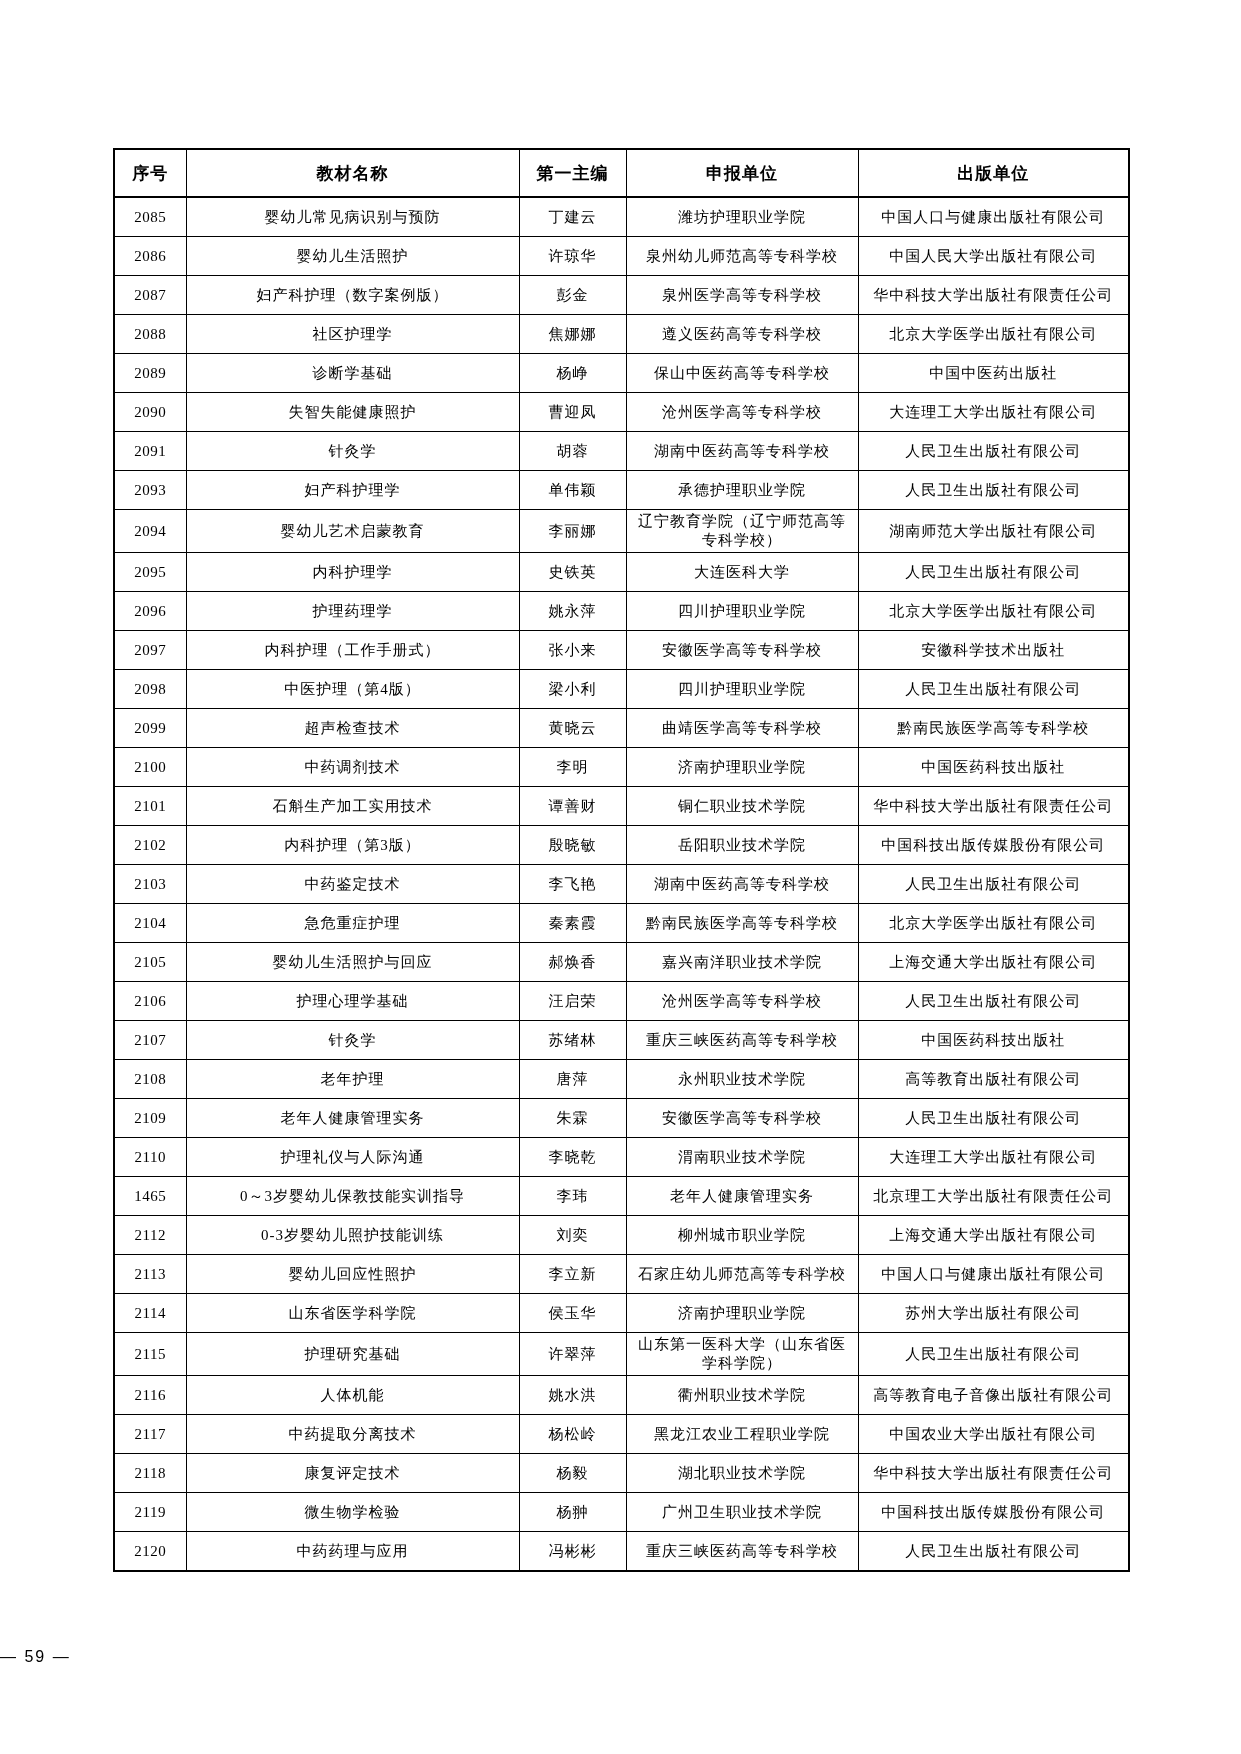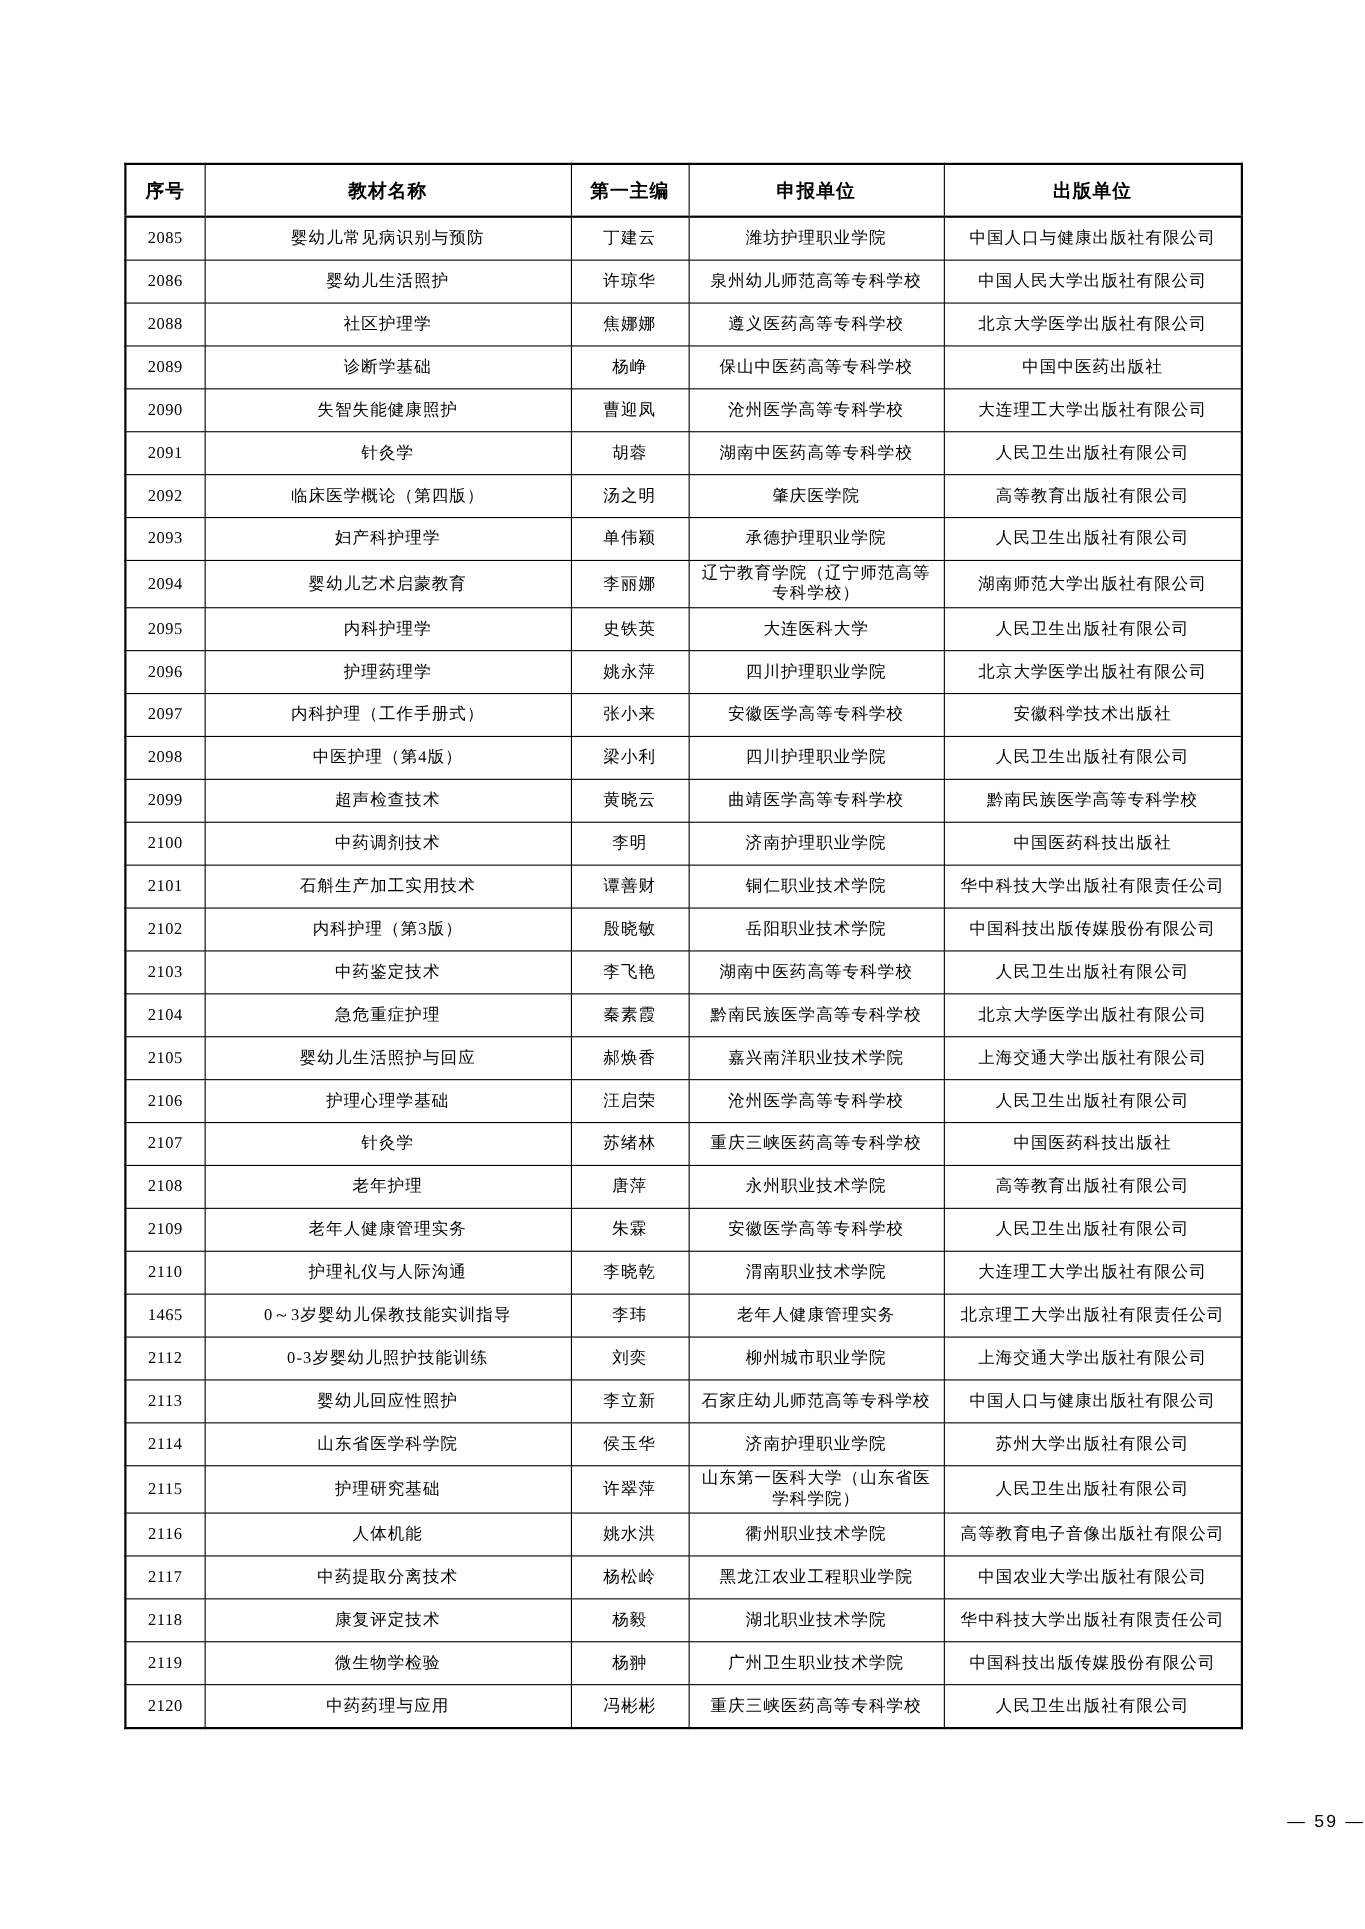--- a/index.html
+++ b/index.html
@@ -51,21 +51,21 @@
   table.doc-table tbody td.col-0 {
     letter-spacing: 0.5px;
     font-size: 15px;
     margin-left: 14px;
   }
   .pagenum {
     position: absolute;
     left: 0;
     top: 1648px;
     width: 100%;
-    text-align: right;
+    text-align: left;
     font-family: "Liberation Sans", "DejaVu Sans", sans-serif;
     font-size: 16px;
     letter-spacing: 2px;
     color: #000000;
   }
 </style>
 </head>
 <body>
 
 <div class="page">
@@ -96,20 +96,27 @@
           <td class="col-4">中国人口与健康出版社有限公司</td>
         </tr>
         <tr>
           <td class="col-0">2086</td>
           <td class="col-1">婴幼儿生活照护</td>
           <td class="col-2">许琼华</td>
           <td class="col-3">泉州幼儿师范高等专科学校</td>
           <td class="col-4">中国人民大学出版社有限公司</td>
         </tr>
         <tr>
+          <td class="col-0">2087</td>
+          <td class="col-1">妇产科护理（数字案例版）</td>
+          <td class="col-2">彭金</td>
+          <td class="col-3">泉州医学高等专科学校</td>
+          <td class="col-4">华中科技大学出版社有限责任公司</td>
+        </tr>
+        <tr>
           <td class="col-0">2088</td>
           <td class="col-1">社区护理学</td>
           <td class="col-2">焦娜娜</td>
           <td class="col-3">遵义医药高等专科学校</td>
           <td class="col-4">北京大学医学出版社有限公司</td>
         </tr>
         <tr>
           <td class="col-0">2089</td>
           <td class="col-1">诊断学基础</td>
           <td class="col-2">杨峥</td>
@@ -124,27 +131,20 @@
           <td class="col-4">大连理工大学出版社有限公司</td>
         </tr>
         <tr>
           <td class="col-0">2091</td>
           <td class="col-1">针灸学</td>
           <td class="col-2">胡蓉</td>
           <td class="col-3">湖南中医药高等专科学校</td>
           <td class="col-4">人民卫生出版社有限公司</td>
         </tr>
         <tr>
-          <td class="col-0">2092</td>
-          <td class="col-1">临床医学概论（第四版）</td>
-          <td class="col-2">汤之明</td>
-          <td class="col-3">肇庆医学院</td>
-          <td class="col-4">高等教育出版社有限公司</td>
-        </tr>
-        <tr>
           <td class="col-0">2093</td>
           <td class="col-1">妇产科护理学</td>
           <td class="col-2">单伟颖</td>
           <td class="col-3">承德护理职业学院</td>
           <td class="col-4">人民卫生出版社有限公司</td>
         </tr>
         <tr>
           <td class="col-0">2094</td>
           <td class="col-1">婴幼儿艺术启蒙教育</td>
           <td class="col-2">李丽娜</td>

